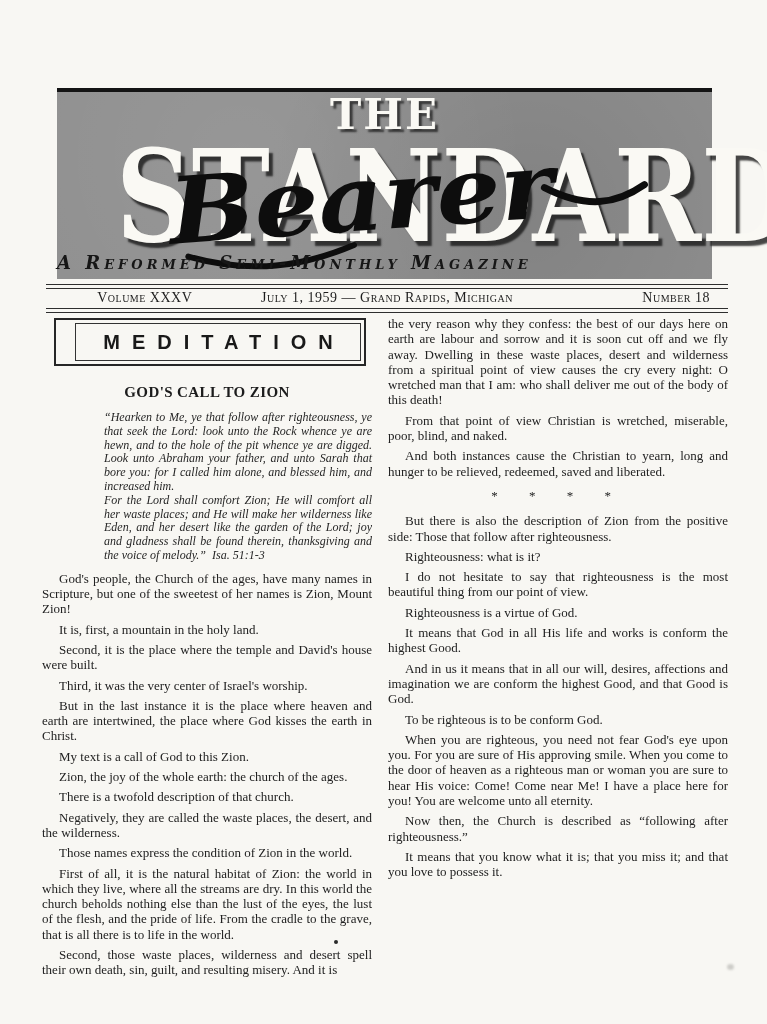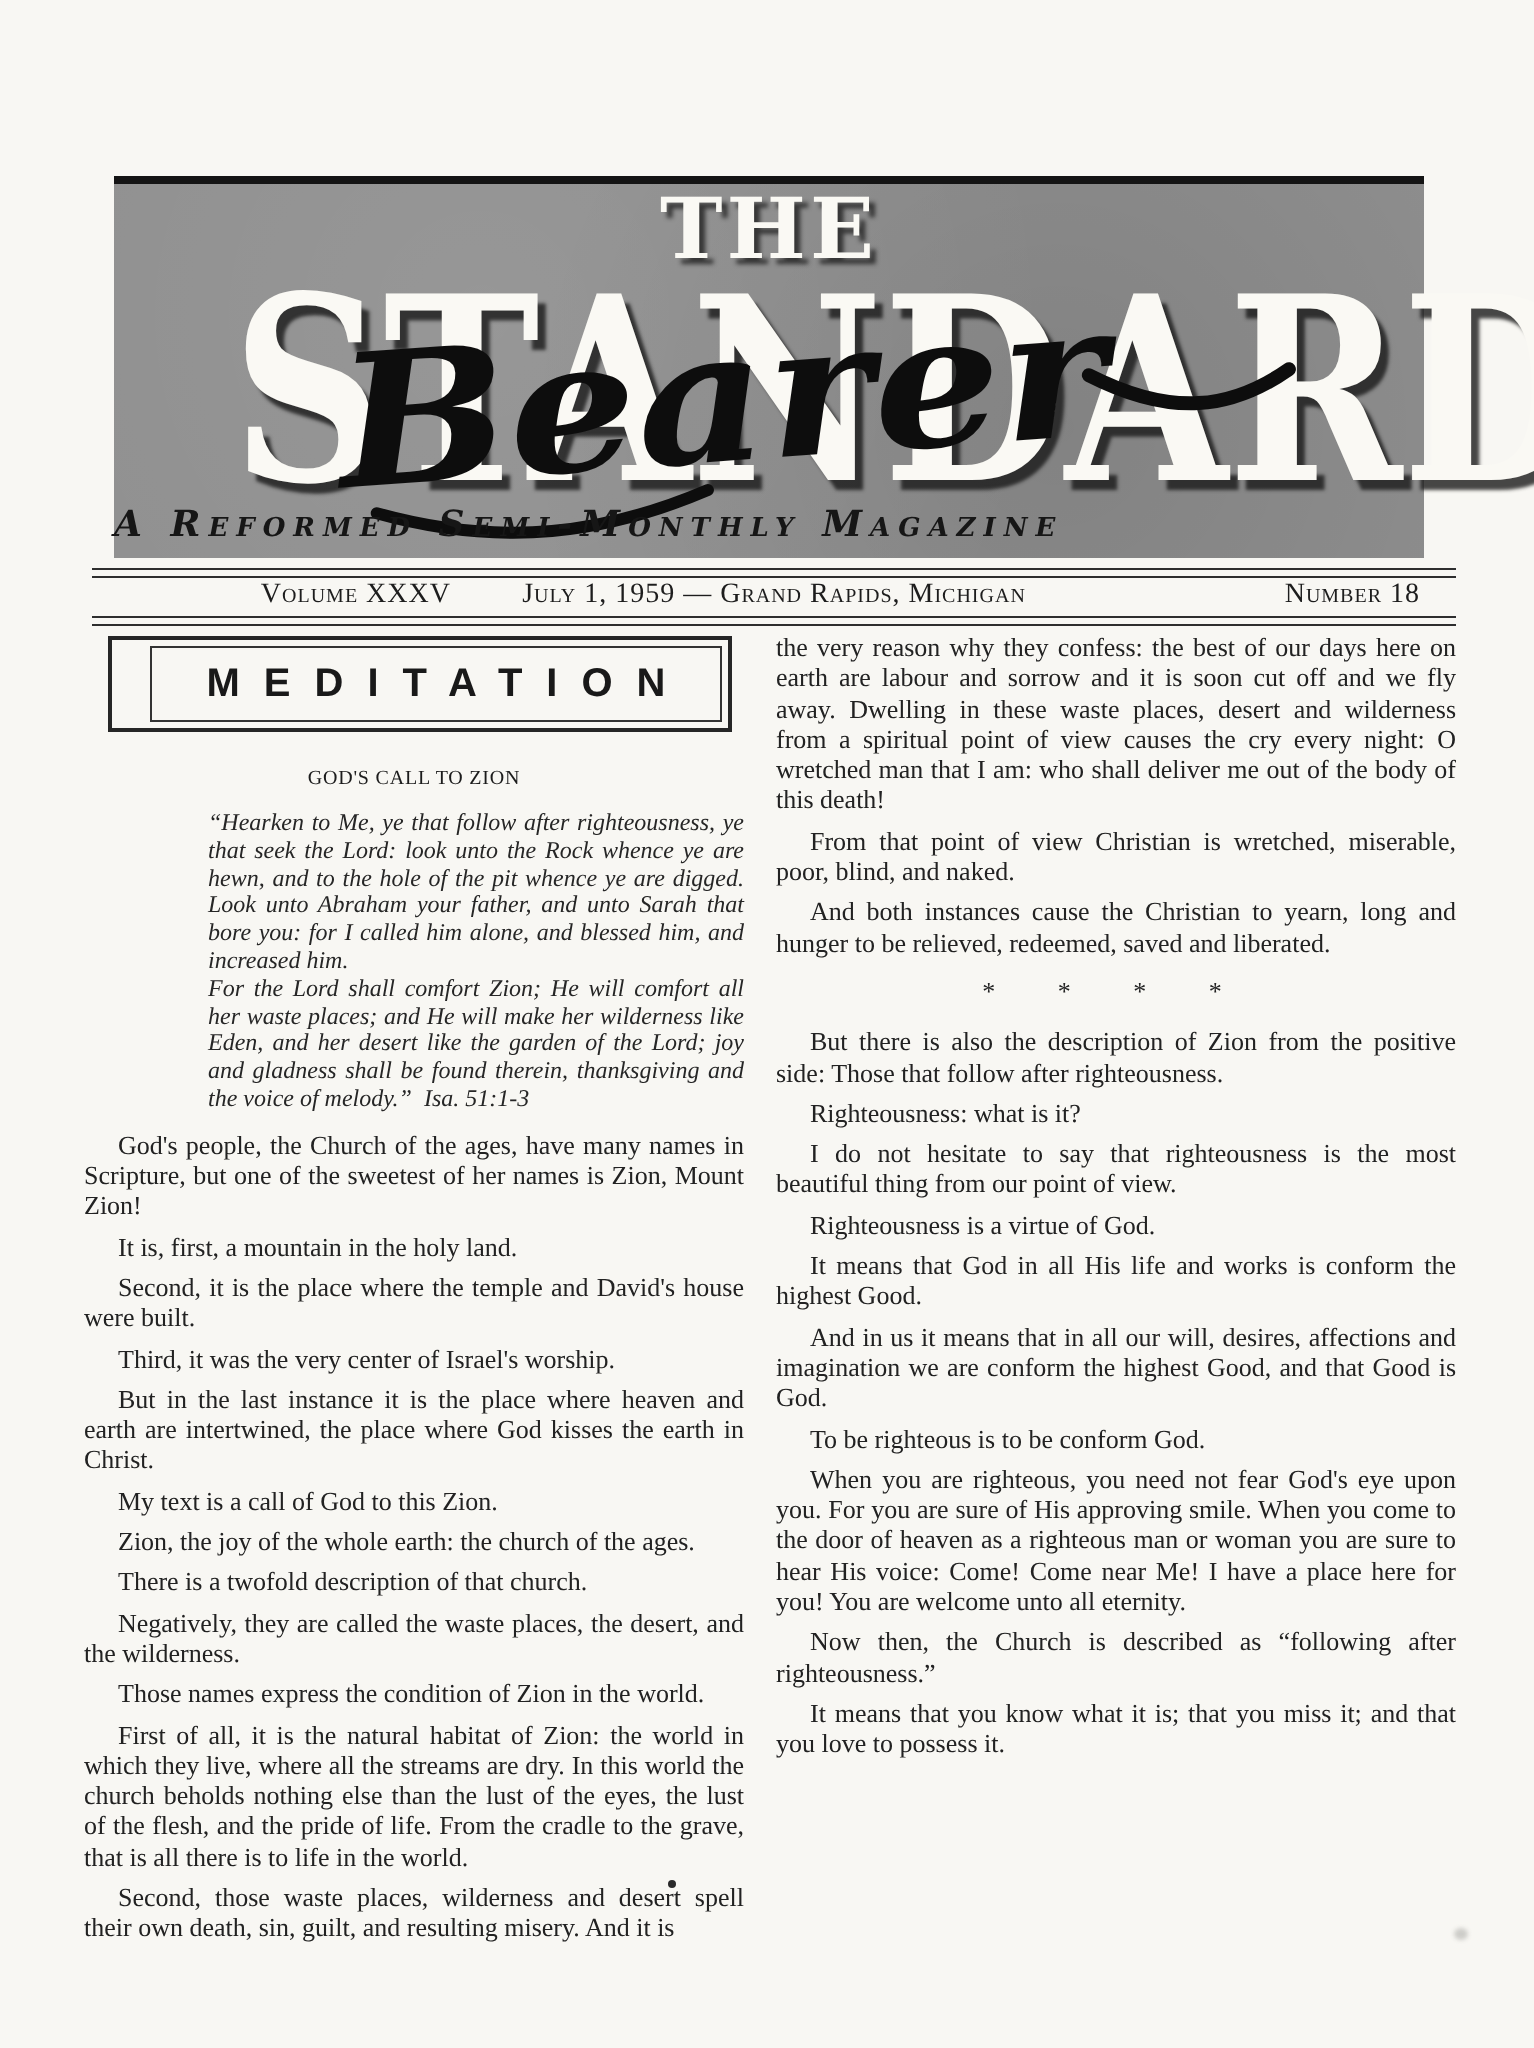--- a/index.html
+++ b/index.html
@@ -55,21 +55,21 @@
     letter-spacing:4px;color:#161616;
   }
   
   .issue-line{position:absolute;left:46px;top:284px;width:682px;}
   .rule{height:3px;border-top:1px solid #2e2e2e;border-bottom:1px solid #2e2e2e;}
   .issue-row{
     display:flex;justify-content:space-between;align-items:baseline;
     padding:1px 18px 2px;
     font-variant:small-caps;font-size:14px;letter-spacing:.5px;color:#1d1d1d;
   }
-  .issue-row .l{flex:1;text-align:right;}
+  .issue-row .l{flex:1;text-align:center;}
   .issue-row .c{flex:2;text-align:center;}
   .issue-row .r{flex:1;text-align:right;}
   
   .content{
     position:absolute;left:42px;top:316px;width:686px;
     display:flex;gap:16px;
   }
   .col-left{width:330px;}
   .col-right{width:340px;}
   
@@ -82,21 +82,21 @@
   .section-box-inner{
     border:1px solid #333;
     text-align:center;
     padding:7px 0 6px 12px;
     font-family:"Liberation Sans", sans-serif;
     font-weight:bold;font-size:20px;letter-spacing:12px;color:#191919;margin-left:16px;
   }
   .article-title{
     margin:18px 0 10px;
     text-align:center;
-    font-weight:normal;font-size:10px;letter-spacing:.4px;color:#1c1c1c;
+    font-weight:bold;font-size:15px;letter-spacing:.4px;color:#1c1c1c;
   }
   .quote{
     margin:4px 0 8px 62px;
     font-style:italic;font-size:12px;line-height:13.8px;
     text-align:justify;color:#262626;
   }
   .quote p{margin:0;text-indent:0;}
   .body-text p{
     margin:0 0 5px;
     font-size:13px;line-height:15.3px;

